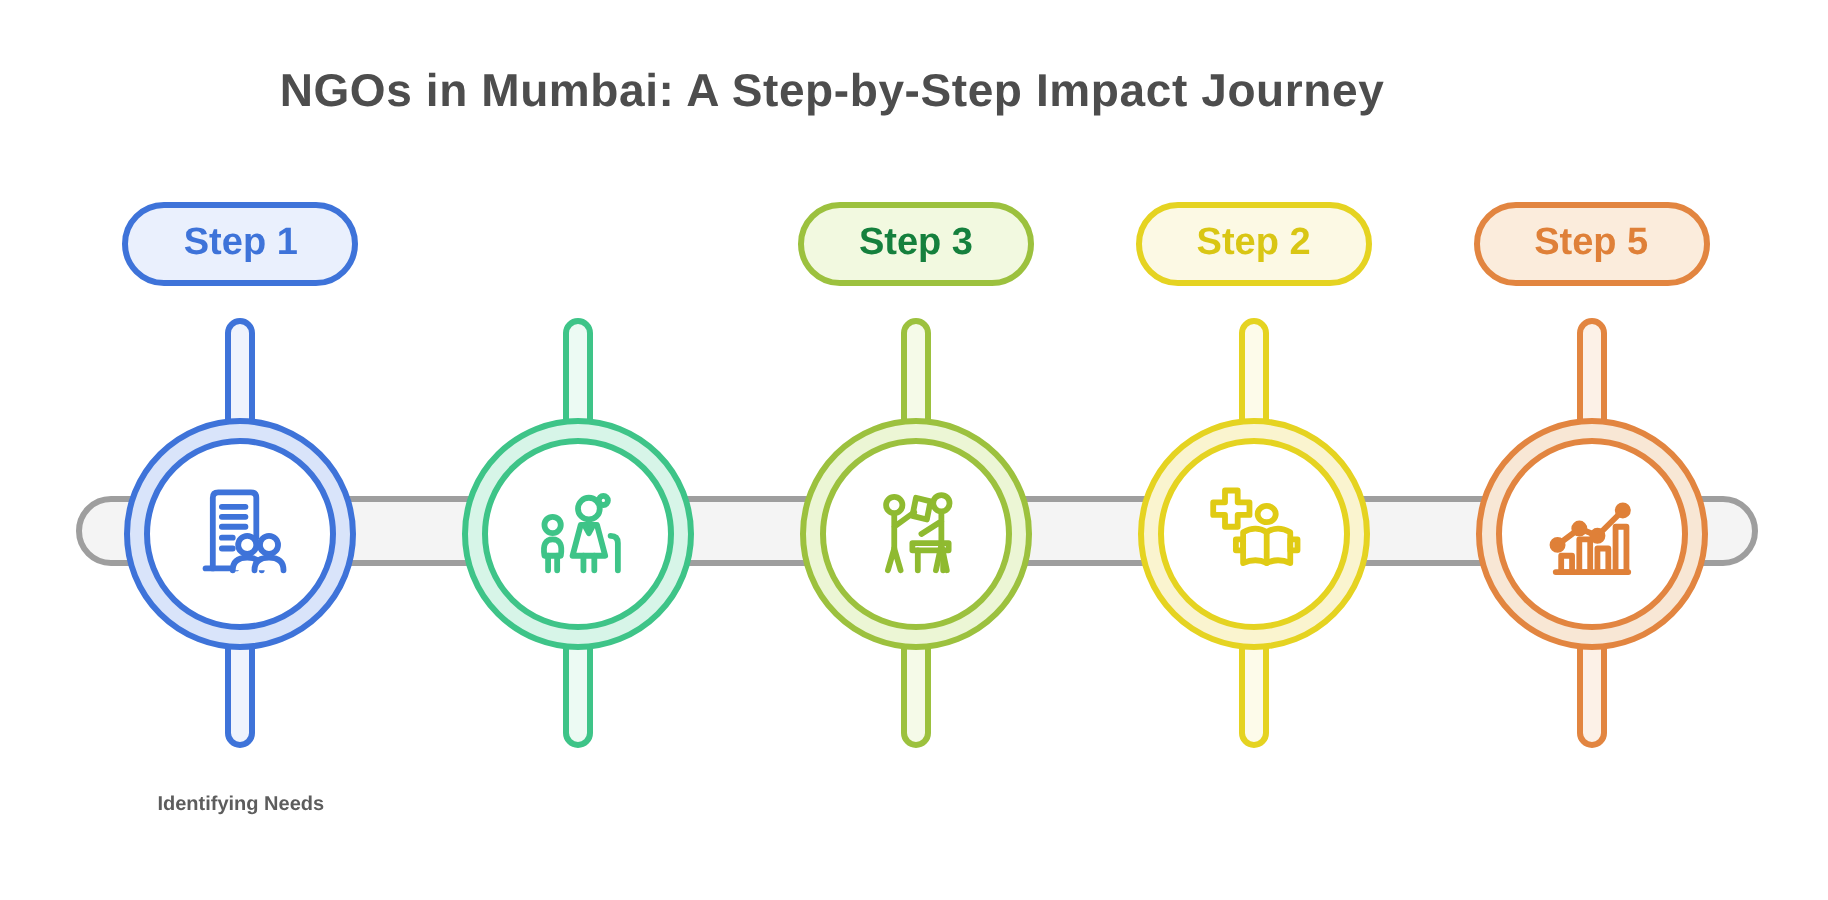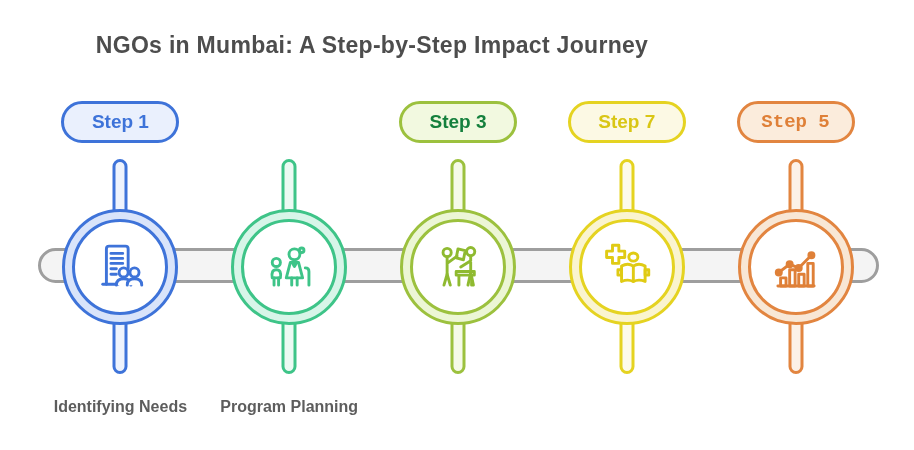--- a/index.html
+++ b/index.html
@@ -2,21 +2,21 @@
 <html><head>
 <meta charset="utf-8">
 <style>
   html,body{margin:0;padding:0;background:#fff;}
   .canvas{
     position:relative;width:914px;height:450px;background:#fff;overflow:hidden;
     font-family:"Liberation Sans", sans-serif;
   }
   .title{
     position:absolute;top:32px;left:0;width:744px;text-align:center;
-    font-size:23px;font-weight:bold;color:#4d4d4d;letter-spacing:.3px;
+    font-size:23px;font-weight:bold;color:#4d4d4d;letter-spacing:.3px;padding-left:44px;
   }
   .timeline-bar{
     position:absolute;left:38px;top:248px;width:841px;height:35px;
     background:#f4f4f4;border:3px solid #9e9e9e;border-radius:18px;
     box-sizing:border-box;z-index:1;
   }
   .cols{
     position:absolute;left:36px;top:0;width:844px;height:450px;
     display:flex;z-index:2;
   }
@@ -37,42 +37,42 @@
     width:116px;height:116px;border-radius:50%;box-sizing:border-box;
     border:3px solid;z-index:3;
   }
   .ring-inner{
     position:absolute;inset:7px;border-radius:50%;box-sizing:border-box;
     border:3px solid;background:#fff;
     display:flex;align-items:center;justify-content:center;
   }
   .step-label{
     position:absolute;top:396px;left:50%;transform:translateX(-50%);
-    width:160px;text-align:center;font-size:16px;font-weight:bold;
+    width:160px;text-align:center;font-size:10px;font-weight:bold;
     color:#5d5d5d;line-height:1.35;
   }
   svg.icon{display:block;}
   
   .c1 .pill{border-color:#3e73d9;background:#eaf0fd;color:#3e73d9;}
   .c1 .stem{border-color:#3e73d9;background:#eef3fd;}
   .c1 .ring{border-color:#3e73d9;background:#d9e4fa;}
   .c1 .ring-inner{border-color:#3e73d9;}
   .c2 .pill{border-color:#3ec488;background:#e5fbf0;color:#2fbf7f;}
   .c2 .stem{border-color:#3ec488;background:#ecfaf3;}
   .c2 .ring{border-color:#3ec488;background:#d7f5e8;}
   .c2 .ring-inner{border-color:#3ec488;}
   .c3 .pill{border-color:#9cc13e;background:#f2f9e0;color:#15803d;}
   .c3 .stem{border-color:#9cc13e;background:#f5fae8;}
   .c3 .ring{border-color:#9cc13e;background:#ecf6d5;}
   .c3 .ring-inner{border-color:#9cc13e;}
   .c4 .pill{border-color:#e5d321;background:#fcf9e4;color:#d9c614;}
   .c4 .stem{border-color:#e5d321;background:#fdfbea;}
   .c4 .ring{border-color:#e5d321;background:#faf4cf;}
   .c4 .ring-inner{border-color:#e5d321;}
-  .c5 .pill{border-color:#e28540;background:#fbecdc;color:#df8038;font-family:Liberation Mono, monospace;}
+  .c5 .pill{border-color:#e28540;background:#fbecdc;color:#df8038;}
   .c5 .stem{border-color:#e28540;background:#fcf1e7;}
   .c5 .ring{border-color:#e28540;background:#f8e7d5;}
   .c5 .ring-inner{border-color:#e28540;}
 </style>
 </head>
 <body>
 
 <div class="canvas">
 
   <div class="title">NGOs in Mumbai: A Step-by-Step Impact Journey</div>
@@ -114,21 +114,20 @@
               <circle cx="38" cy="18" r="6"></circle>
               <circle cx="46" cy="13.5" r="2.5"></circle>
               <path d="M33.5 27 h9 l4.5 17 h-18 z"></path>
               <path d="M35.5 27 l2.5 4.5 l2.5-4.5"></path>
               <path d="M35 44 v8 M41 44 v8"></path>
               <path d="M50 33 q4 0 4 4 V52"></path>
             </svg>
           </span>
         </div>
       </div>
-      <div class="step-label">Program Planning</div>
     </div>
 
     <div class="col c3">
       <div class="pill">Step 3</div>
       <div class="stem"></div>
       <div class="ring">
         <div class="ring-inner">
           <span>
             <svg class="icon" width="58" height="58" viewBox="0 0 64 64" fill="none" stroke="#8fba30" stroke-width="3.2" stroke-linecap="round" stroke-linejoin="round">
               <circle cx="20" cy="16" r="4.5"></circle>
@@ -140,21 +139,21 @@
               <path d="M46 38 l-3 14 M46 38 l3 14"></path>
               <path d="M30 37 h20 v4 h-20 z"></path>
               <path d="M33 41 V52 M47 41 V52"></path>
             </svg>
           </span>
         </div>
       </div>
     </div>
 
     <div class="col c4">
-      <div class="pill">Step 7</div>
+      <div class="pill">Step 2</div>
       <div class="stem"></div>
       <div class="ring">
         <div class="ring-inner">
           <span>
             <svg class="icon" width="58" height="58" viewBox="0 0 64 64" fill="none" stroke="#e0cb14" stroke-width="3.2" stroke-linecap="round" stroke-linejoin="round">
               <path d="M16 8 h7 v6.5 h6.5 v7 H23 V28 h-7 v-6.5 H9.5 v-7 H16 z"></path>
               <ellipse cx="39" cy="21" rx="5" ry="4.5"></ellipse>
               <path d="M26 31 q7-4 13 0 q6-4 13 0 V48 q-7-3-13 0 q-6-3-13 0 z"></path>
               <path d="M39 31 V48"></path>
               <path d="M22 35 h4 v6 h-4 z M52 35 h4 v6 h-4 z"></path>

